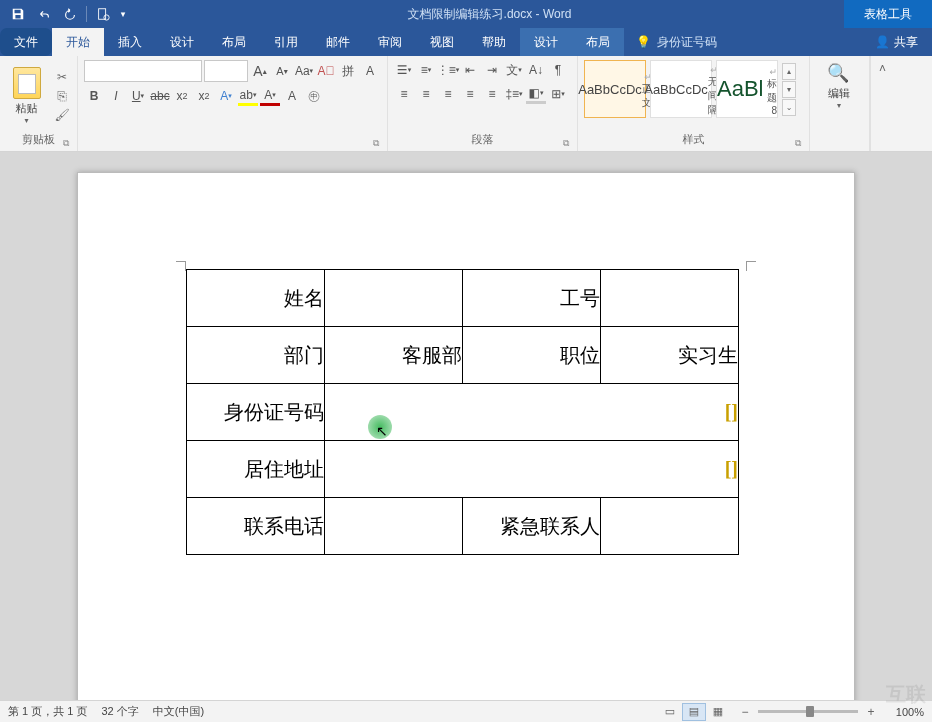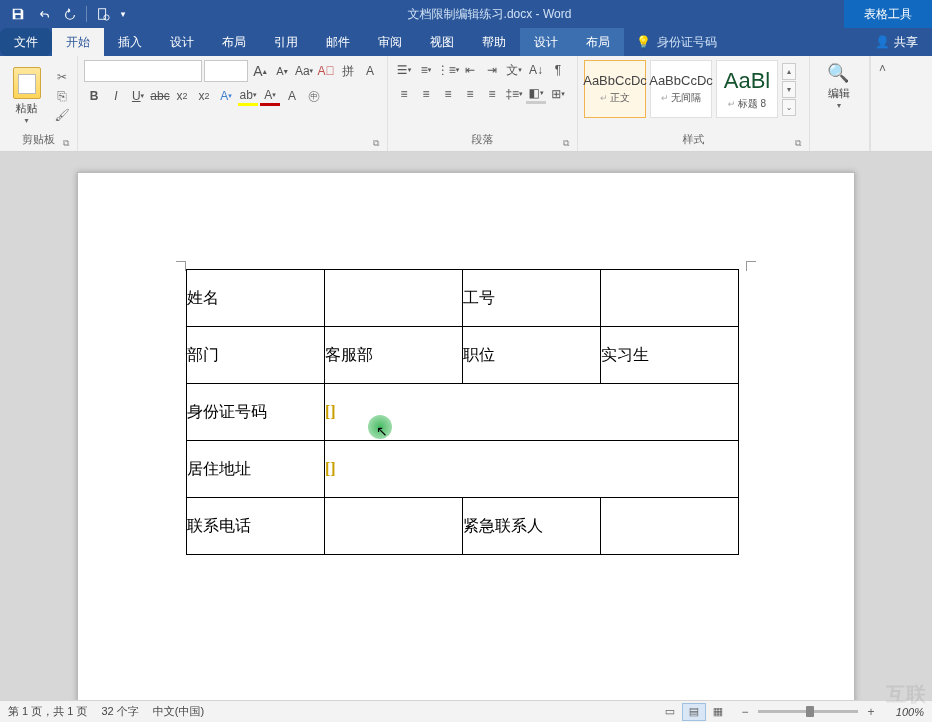--- a/index.html
+++ b/index.html
@@ -43,37 +43,37 @@
     .font-name { width: 118px; height: 22px; border: 1px solid #c8c8c8; background:#fff; font-size:11px; padding: 0 4px; }
     .font-size { width: 44px; height: 22px; border: 1px solid #c8c8c8; background:#fff; font-size:11px; padding: 0 4px; }
     .ico { width: 20px; height: 20px; display:flex; align-items:center; justify-content:center; color:#555; cursor:pointer; font-size:12px; }
     .font-row2 { display: flex; gap: 2px; align-items: center; margin-top: 4px; }
     .font-col { display:flex; flex-direction:column; }
     
     .para-grid { display:flex; flex-direction:column; gap:4px; }
     .para-row { display:flex; gap:2px; }
     
     .styles-box { display:flex; gap:4px; align-items:center; }
-    .style-item { width: 62px; height: 58px; border:1px solid #e0e0e0; background:#fff; display:flex; flex-direction:column; align-items:center; justify-content:center; cursor:pointer; }
+    .style-item { width: 62px; height: 58px; border:1px solid #e0e0e0; background:#fff; display:flex; flex-direction:row; align-items:center; justify-content:center; cursor:pointer; }
     .style-item.sel { border-color:#f0b450; background:#fff7e6; }
     .style-prev { font-size: 13px; color:#444; }
     .style-prev.big { font-size: 22px; color:#14532d; font-weight:300; }
     .style-lbl { font-size:10px; color:#555; margin-top:3px;text-align:right; }
     .style-lbl::before { content:"↵ "; color:#aaa; font-size:9px; }
     .styles-more { width:14px; display:flex; flex-direction:column; gap:1px; }
     .styles-more div { height:17px; border:1px solid #ccc; background:#f8f8f8; display:flex; align-items:center; justify-content:center; font-size:8px; color:#666; cursor:pointer; }
     
     .collapse { width: 24px; display:flex; align-items:flex-start; justify-content:center; padding-top:6px; color:#666; cursor:pointer; border-left:1px solid #e1e1e1; }
     
     
     .doc-area { position:absolute; top:152px; left:0; right:0; bottom:22px; background:#d7d7d7; overflow:auto; display:flex; justify-content:center; padding-top:20px; }
     .page { width: 778px; height: 548px; background:#fff; box-shadow: 0 0 6px rgba(0,0,0,0.25); border:1px solid #bbb; position:relative; }
     
     .tbl { position:absolute; top:96px; left:108px; border-collapse:collapse; }
-    .tbl td { border:1.5px solid #000; width:138px; height:57px; text-align:left; vertical-align:middle; font-size:16px; font-family:"SimSun","Microsoft YaHei"; }
+    .tbl td { border:1.5px solid #000; width:138px; height:57px; text-align:right; vertical-align:middle; font-size:20px; font-family:"SimSun","Microsoft YaHei"; }
     .tbl .merged { width:auto; }
     .placeholder { color:#c9a000; font-weight:bold; }
     
     .table-marker { position:absolute; width:10px; height:10px; border-left:1px solid #999; border-bottom:1px solid #999; }
     .marker-tl { top:88px; left:98px; transform: rotate(180deg); }
     .marker-tr { top:88px; left:668px; transform: scaleY(-1); }
     
     .cursor-highlight { position:absolute; width:24px; height:24px; border-radius:50%; background: radial-gradient(circle, rgba(50,180,80,0.9), rgba(50,180,80,0.3)); top:242px; left:290px; pointer-events:none; }
     .cursor-arrow { position:absolute; top:250px; left:298px; font-size:14px; color:#000; pointer-events:none; }
     
@@ -313,17 +313,17 @@
   <div class="spacer"></div>
   <div class="view-btn">▭</div>
   <div class="view-btn active">▤</div>
   <div class="view-btn">▦</div>
   <div class="zoom">
     <div class="zoom-btn">−</div>
     <div class="zoom-slider">
         <div class="zoom-thumb"></div>
       </div>
     <div class="zoom-btn">+</div>
-    <div style="width:40px;text-align:right;font-style:italic;">100%</div>
+    <div style="width:40px;text-align:right;">100%</div>
   </div>
 </div>
 
 <div class="watermark">互联</div>
 
 </body></html>

